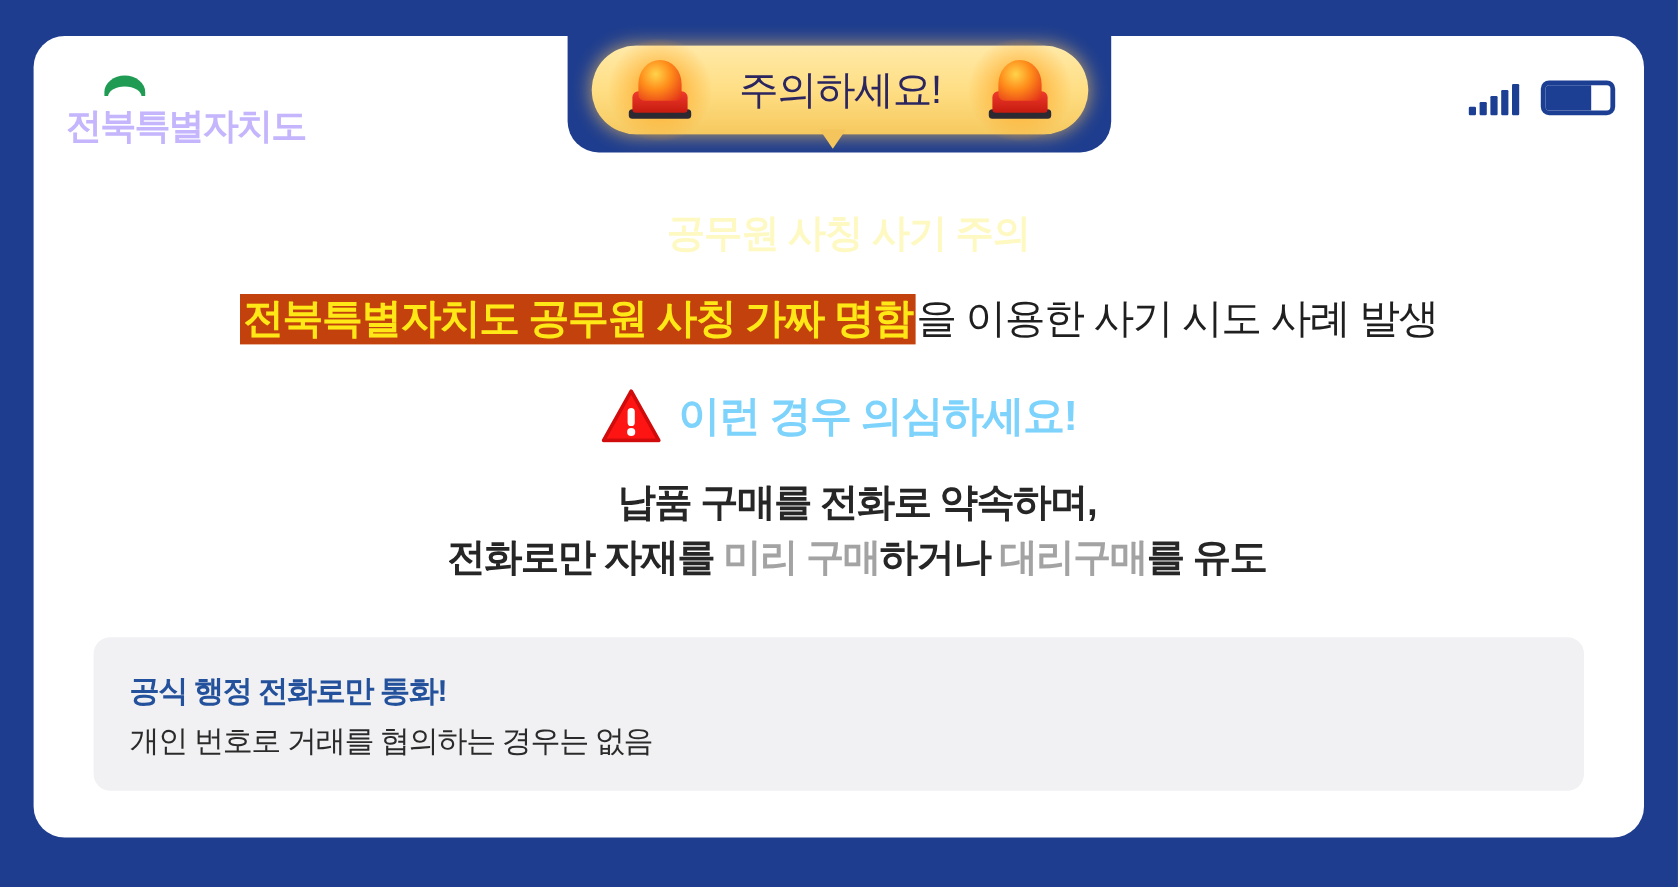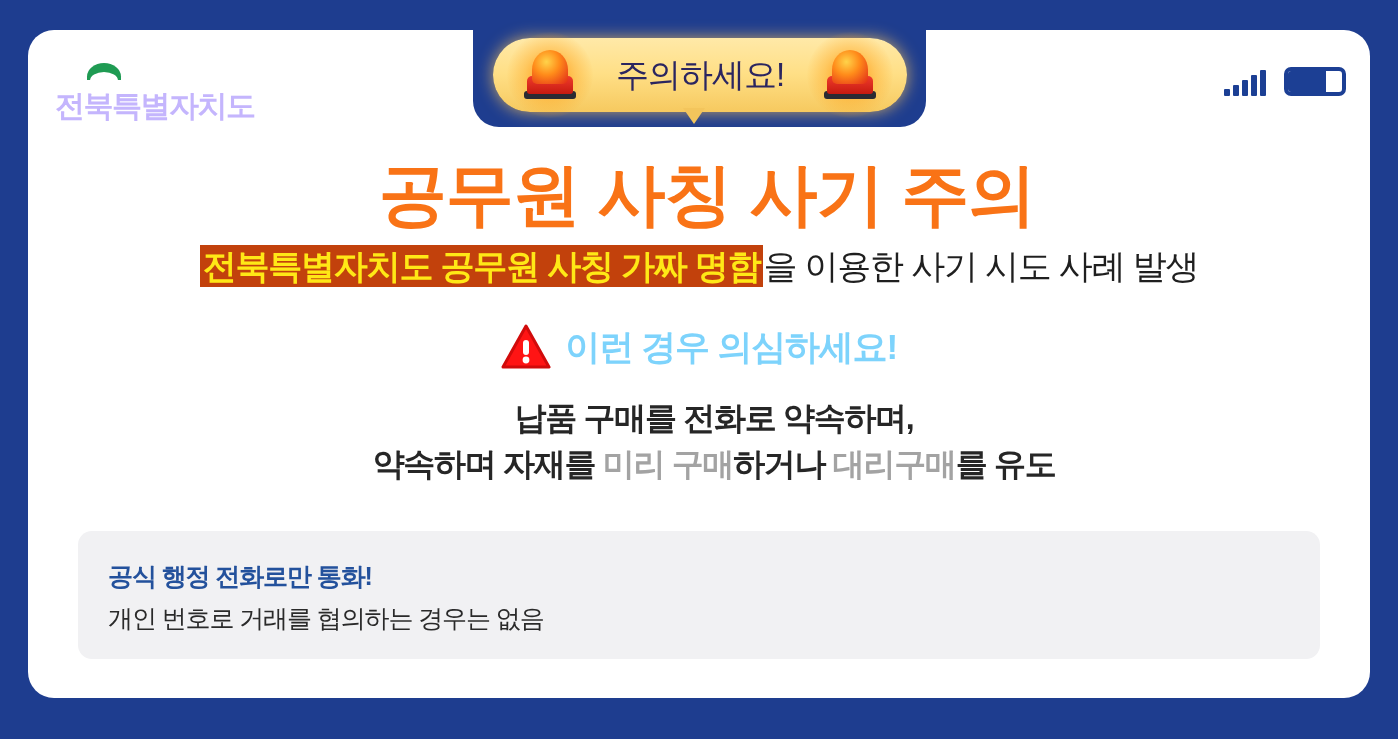--- a/index.html
+++ b/index.html
@@ -225,23 +225,23 @@
   
   .content {
     position: absolute;
     left: 28px;
     top: 140px;
     width: 1342px;
     text-align: center;
   }
 
   .headline {
-    font-size: 68px;
-    font-weight: bold;
-    color: #f97316;
+    font-size: 32px;
+    font-weight: bold;
+    color: #fef9c3;
     letter-spacing: -1px;
     line-height: 68px;
     margin-top: 20px;
     margin-left: 16px;
   }
 
   .subline {
     font-size: 34px;
     color: #1f1f1f;
     letter-spacing: -1.2px;
@@ -383,21 +383,21 @@
           <path d="M25 2 L48 43 L2 43 Z" fill="#ff1414" stroke="#d10b0b" stroke-width="3" stroke-linejoin="round"></path>
           <rect x="22" y="16" width="6" height="15" rx="3" fill="#ffffff"></rect>
           <circle cx="25" cy="36" r="3.4" fill="#ffffff"></circle>
         </svg>
       </span>
       <span class="suspect-text">이런 경우 의심하세요!</span>
     </div>
 
     <div class="detail">
       <div>납품 구매를 전화로 약속하며,</div>
-      <div><span>약속하며 자재를 </span><span class="orange">미리 구매</span><span>하거나 </span><span class="orange">대리구매</span><span>를 유도</span></div>
+      <div><span>전화로만 자재를 </span><span class="orange">미리 구매</span><span>하거나 </span><span class="orange">대리구매</span><span>를 유도</span></div>
     </div>
 
   </div>
 
   <div class="boxes">
     <div class="box">
       <div class="box-title">공식 행정 전화로만 통화!</div>
       <div class="box-body">개인 번호로 거래를 협의하는 경우는 없음</div>
     </div>
   </div>

